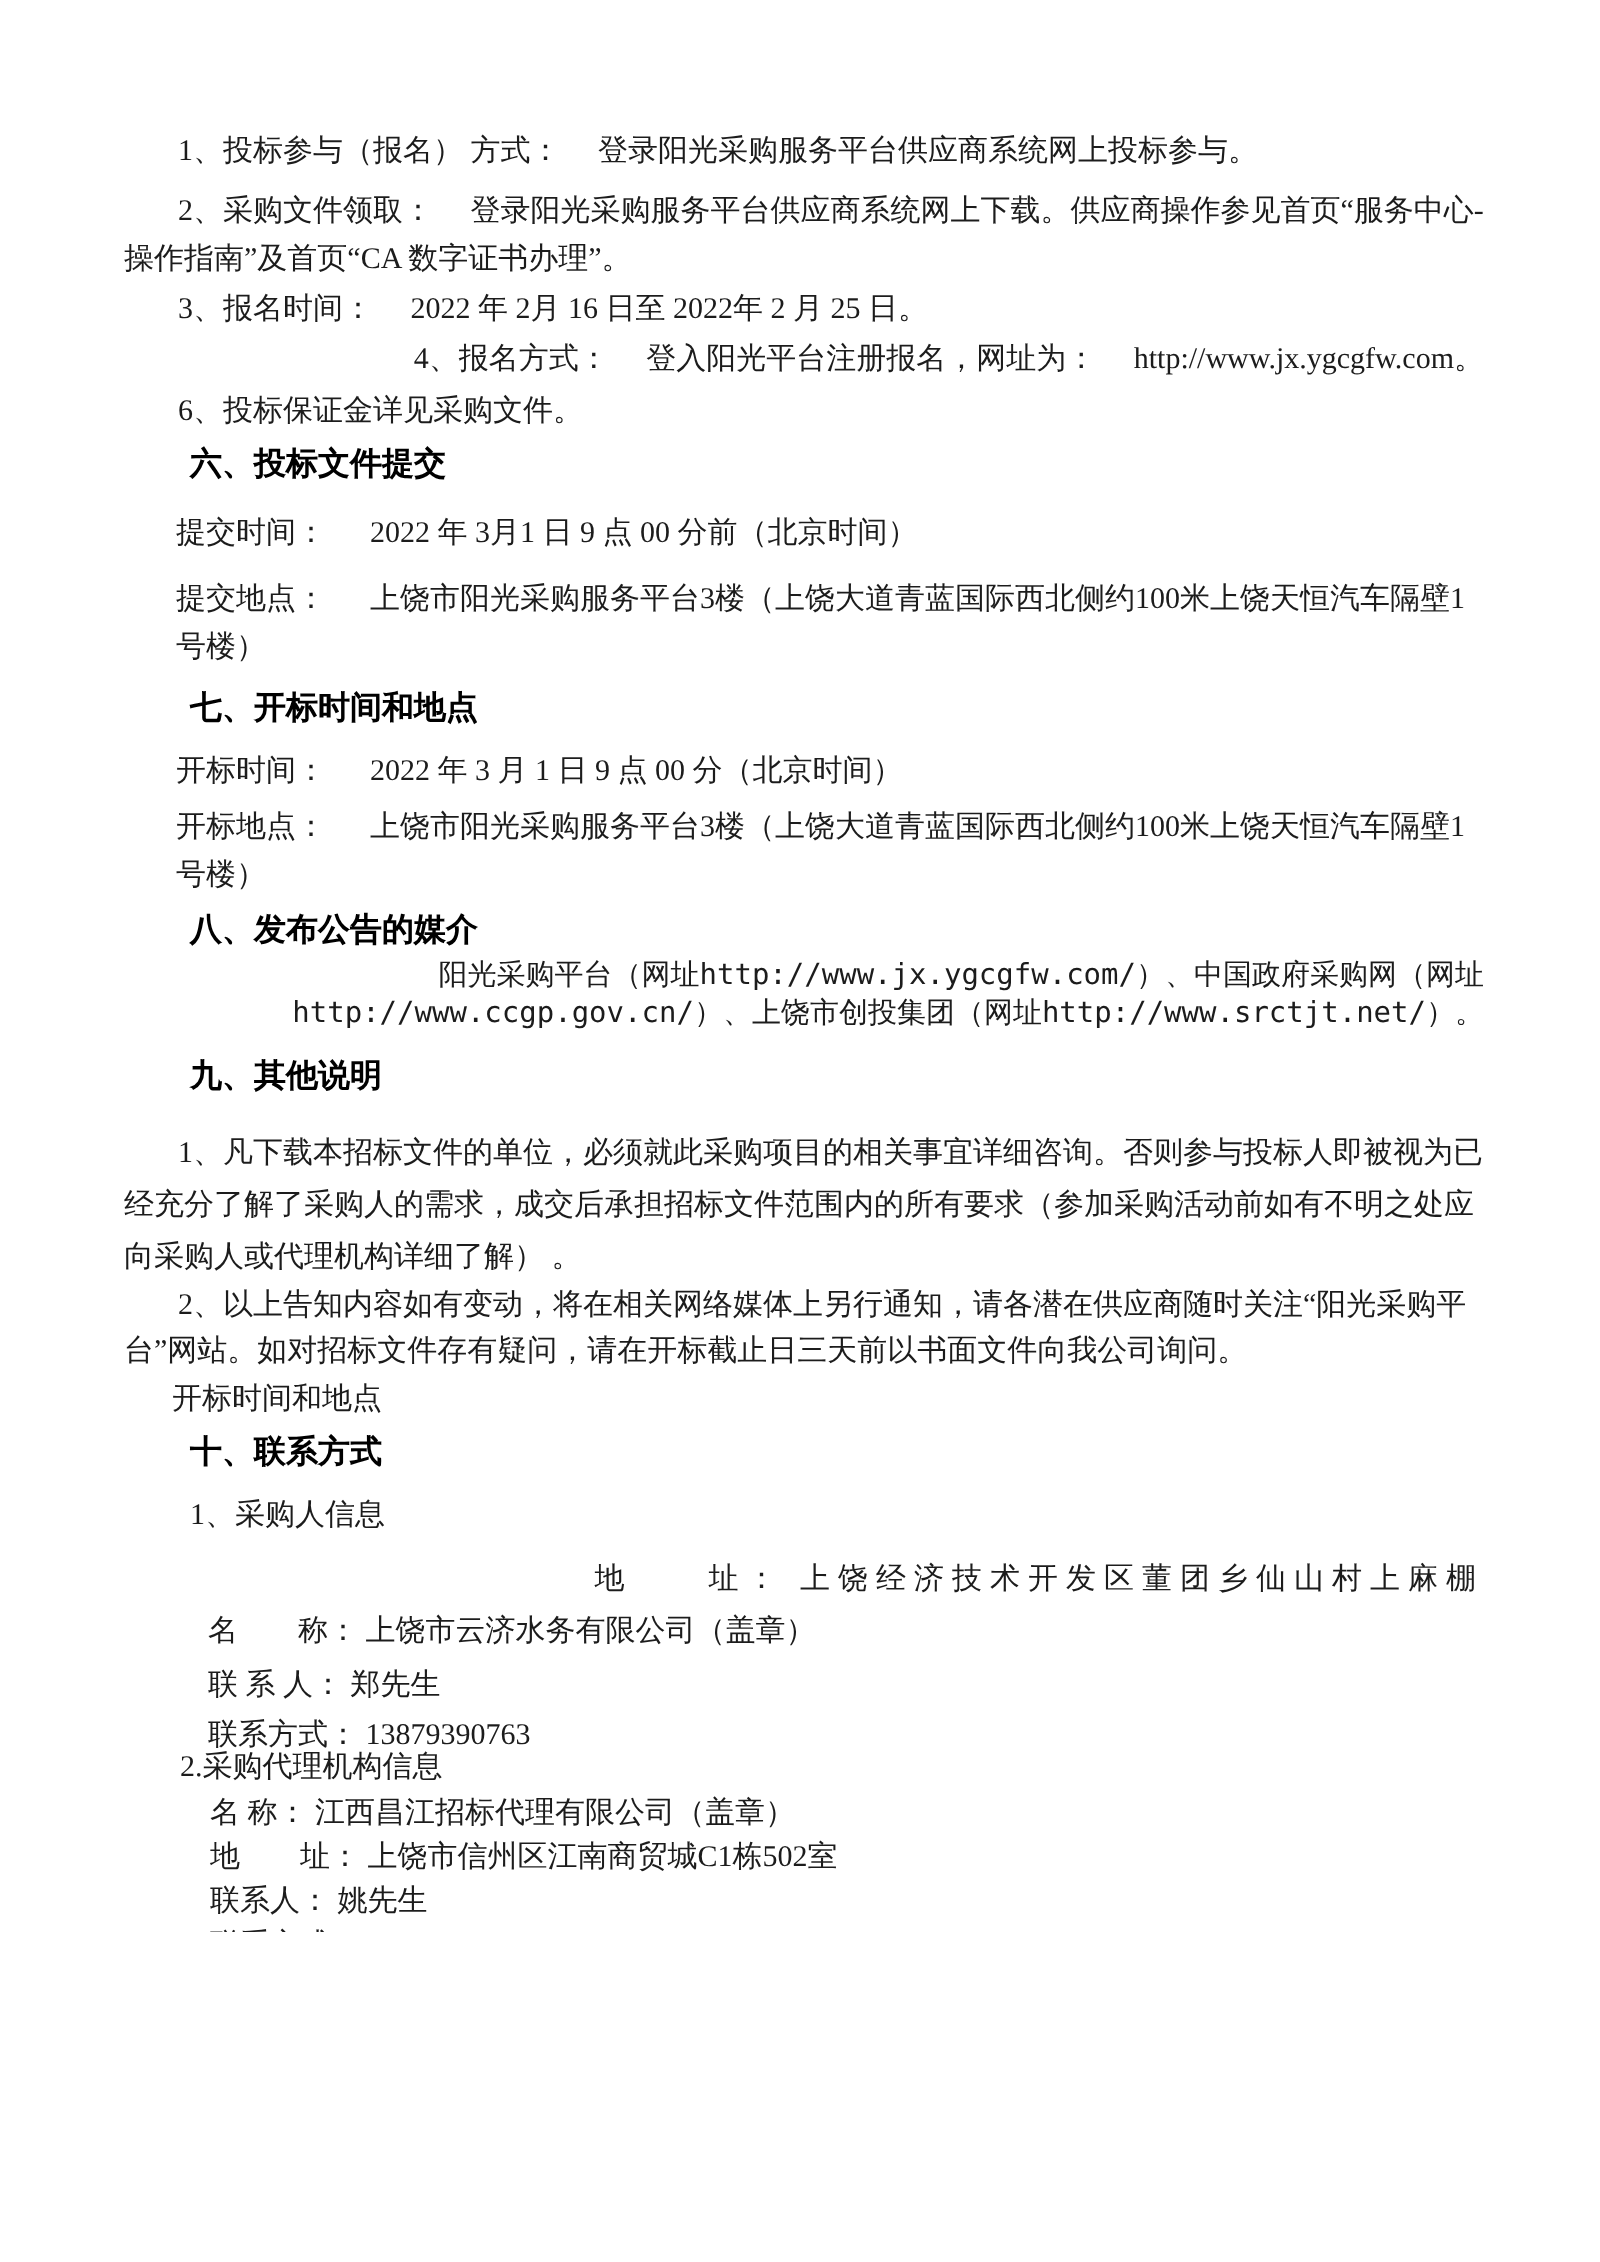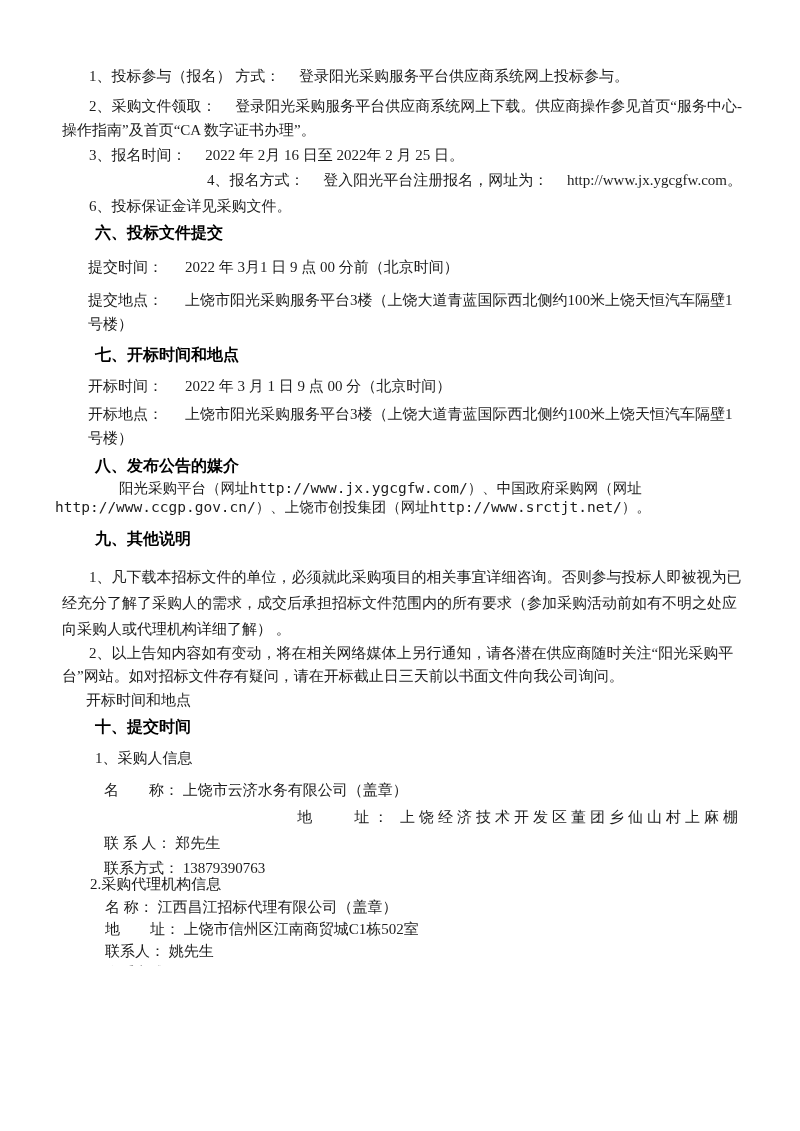--- a/index.html
+++ b/index.html
@@ -43,20 +43,21 @@
   h2.mb6h { margin: 2px 0 6px 33px; }
   h2.mb8h { margin: 0 0 8px 33px; }
   .kv-row { margin-left: 26px; }
   .kv-row .lbl { padding-right: 22px; }
   .media-para {
     margin: 0 0 9px -7px;
     text-indent: 64px;
     line-height: 19px;
     font-size: 14.5px;
     font-family: "DejaVu Sans Mono", "Liberation Mono", monospace;
+    text-align: right;
   }
   .note-para1 { text-indent: 27px; line-height: 26px; margin-top: 12px; }
   .note-para2 { text-indent: 27px; line-height: 23px; }
   .see-doc { margin-left: 24px; }
   .contact-title { margin-left: 33px; }
   .p-row { margin-left: 42px; }
   .agency-block { margin-top: -7px; }
   .agency-title { margin-left: 28px; line-height: 22px; }
   .a-row { margin-left: 43px; line-height: 22px; }
   .discipline { margin-left: 28px; margin-top: 6px; }
@@ -92,25 +93,25 @@
     <p class="kv-row mb3"><span class="lbl">开标地点：</span><span>上饶市阳光采购服务平台3楼（上饶大道青蓝国际西北侧约100米上饶天恒汽车隔壁1号楼）</span></p>
 
     <h2 class="sec tight">八、发布公告的媒介</h2>
     <p class="media-para">阳光采购平台（网址http://www.jx.ygcgfw.com/）、中国政府采购网（网址http://www.ccgp.gov.cn/）、上饶市创投集团（网址http://www.srctjt.net/）。</p>
 
     <h2 class="sec mb8h">九、其他说明</h2>
     <p class="note-para1 mb0">1、凡下载本招标文件的单位，必须就此采购项目的相关事宜详细咨询。否则参与投标人即被视为已经充分了解了采购人的需求，成交后承担招标文件范围内的所有要求（参加采购活动前如有不明之处应向采购人或代理机构详细了解） 。</p>
     <p class="note-para2 mb0">2、以上告知内容如有变动，将在相关网络媒体上另行通知，请各潜在供应商随时关注“阳光采购平台”网站。如对招标文件存有疑问，请在开标截止日三天前以书面文件向我公司询问。</p>
     <p class="see-doc mb0">开标时间和地点</p>
 
-    <h2 class="sec mb6h">十、提交时间</h2>
+    <h2 class="sec mb6h">十、联系方式</h2>
 
     <p class="contact-title mb8">1、采购人信息</p>
+    <p class="p-row mb2 ls"><span>地　　址：</span> <span>上饶经济技术开发区董团乡仙山村上麻棚</span></p>
     <p class="p-row mb3"><span>名　　称：</span> <span>上饶市云济水务有限公司（盖章）</span></p>
-    <p class="p-row mb2 ls"><span>地　　址：</span> <span>上饶经济技术开发区董团乡仙山村上麻棚</span></p>
     <p class="p-row mb1"><span>联 系 人：</span> <span>郑先生</span></p>
     <p class="p-row mb0"><span>联系方式：</span> <span>13879390763</span></p>
 
     <div class="agency-block">
       <p class="agency-title mb1">2.采购代理机构信息</p>
       <p class="a-row mb0"><span>名 称：</span> <span>江西昌江招标代理有限公司（盖章）</span></p>
       <p class="a-row mb0"><span>地　　址：</span> <span>上饶市信州区江南商贸城C1栋502室</span></p>
       <p class="a-row mb0"><span>联系人：</span> <span>姚先生</span></p>
       <p class="a-row mb6"><span>联系方式：</span> <span>13426518141</span></p>
     </div>

